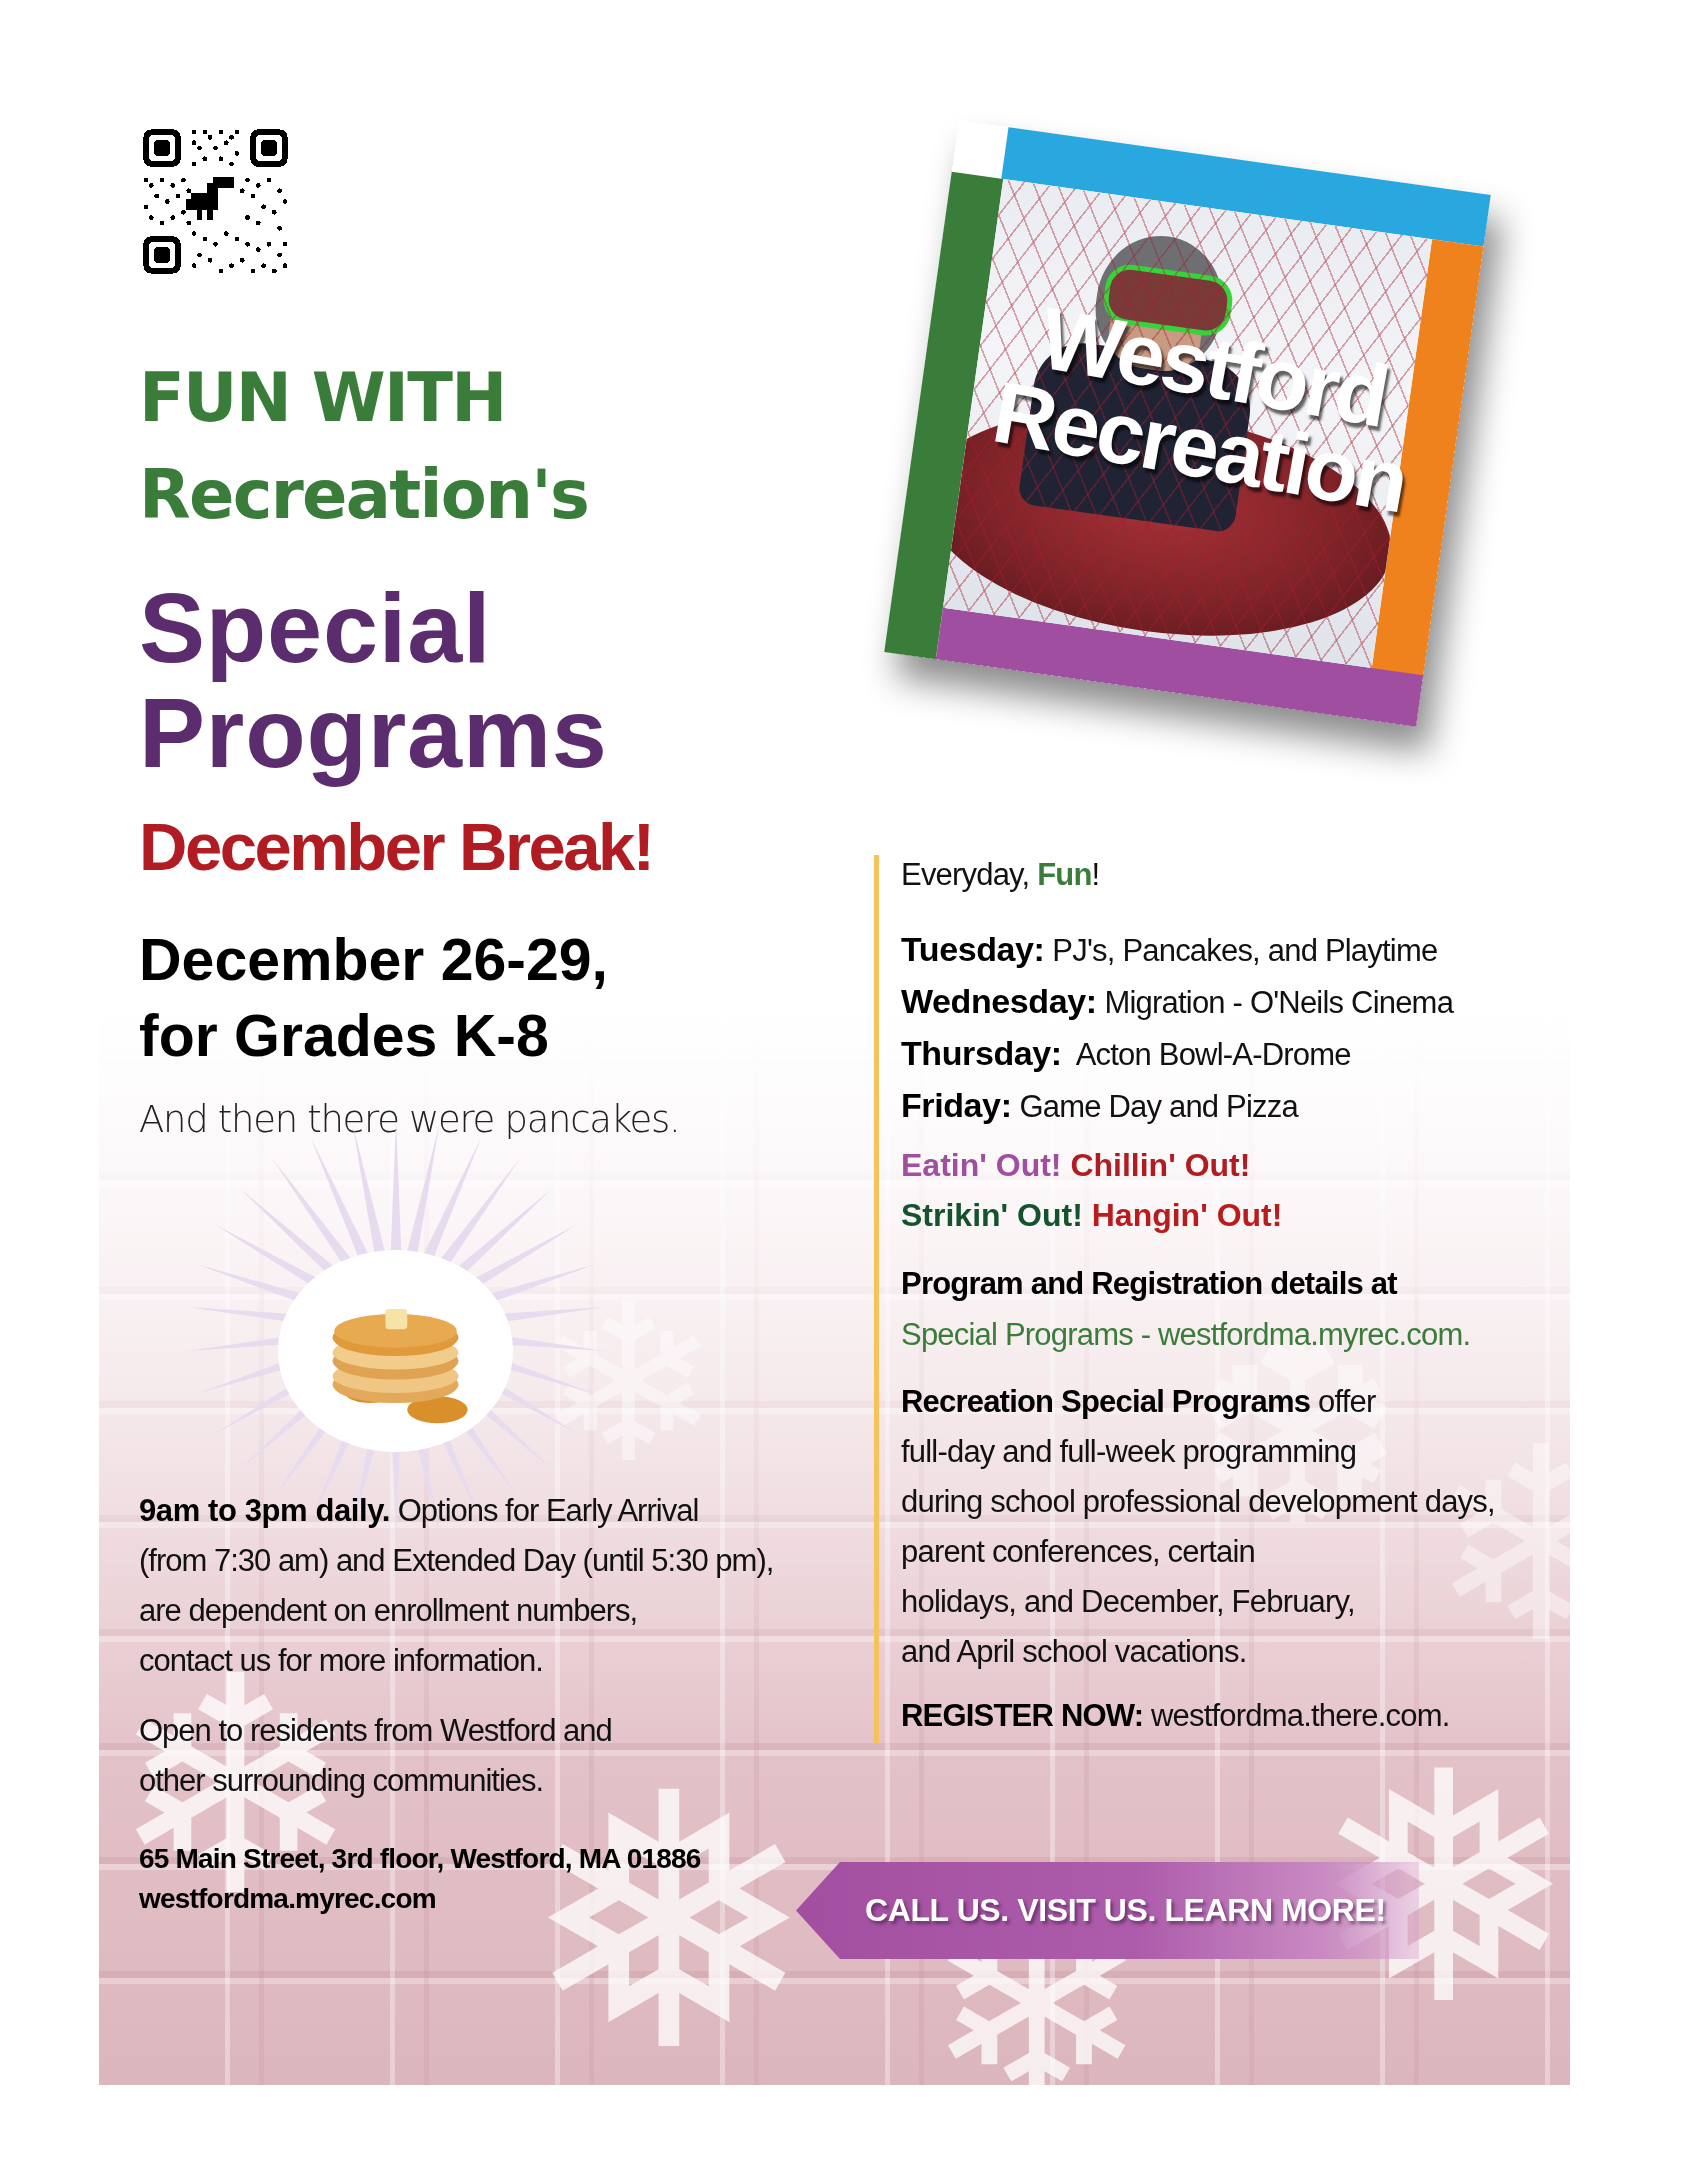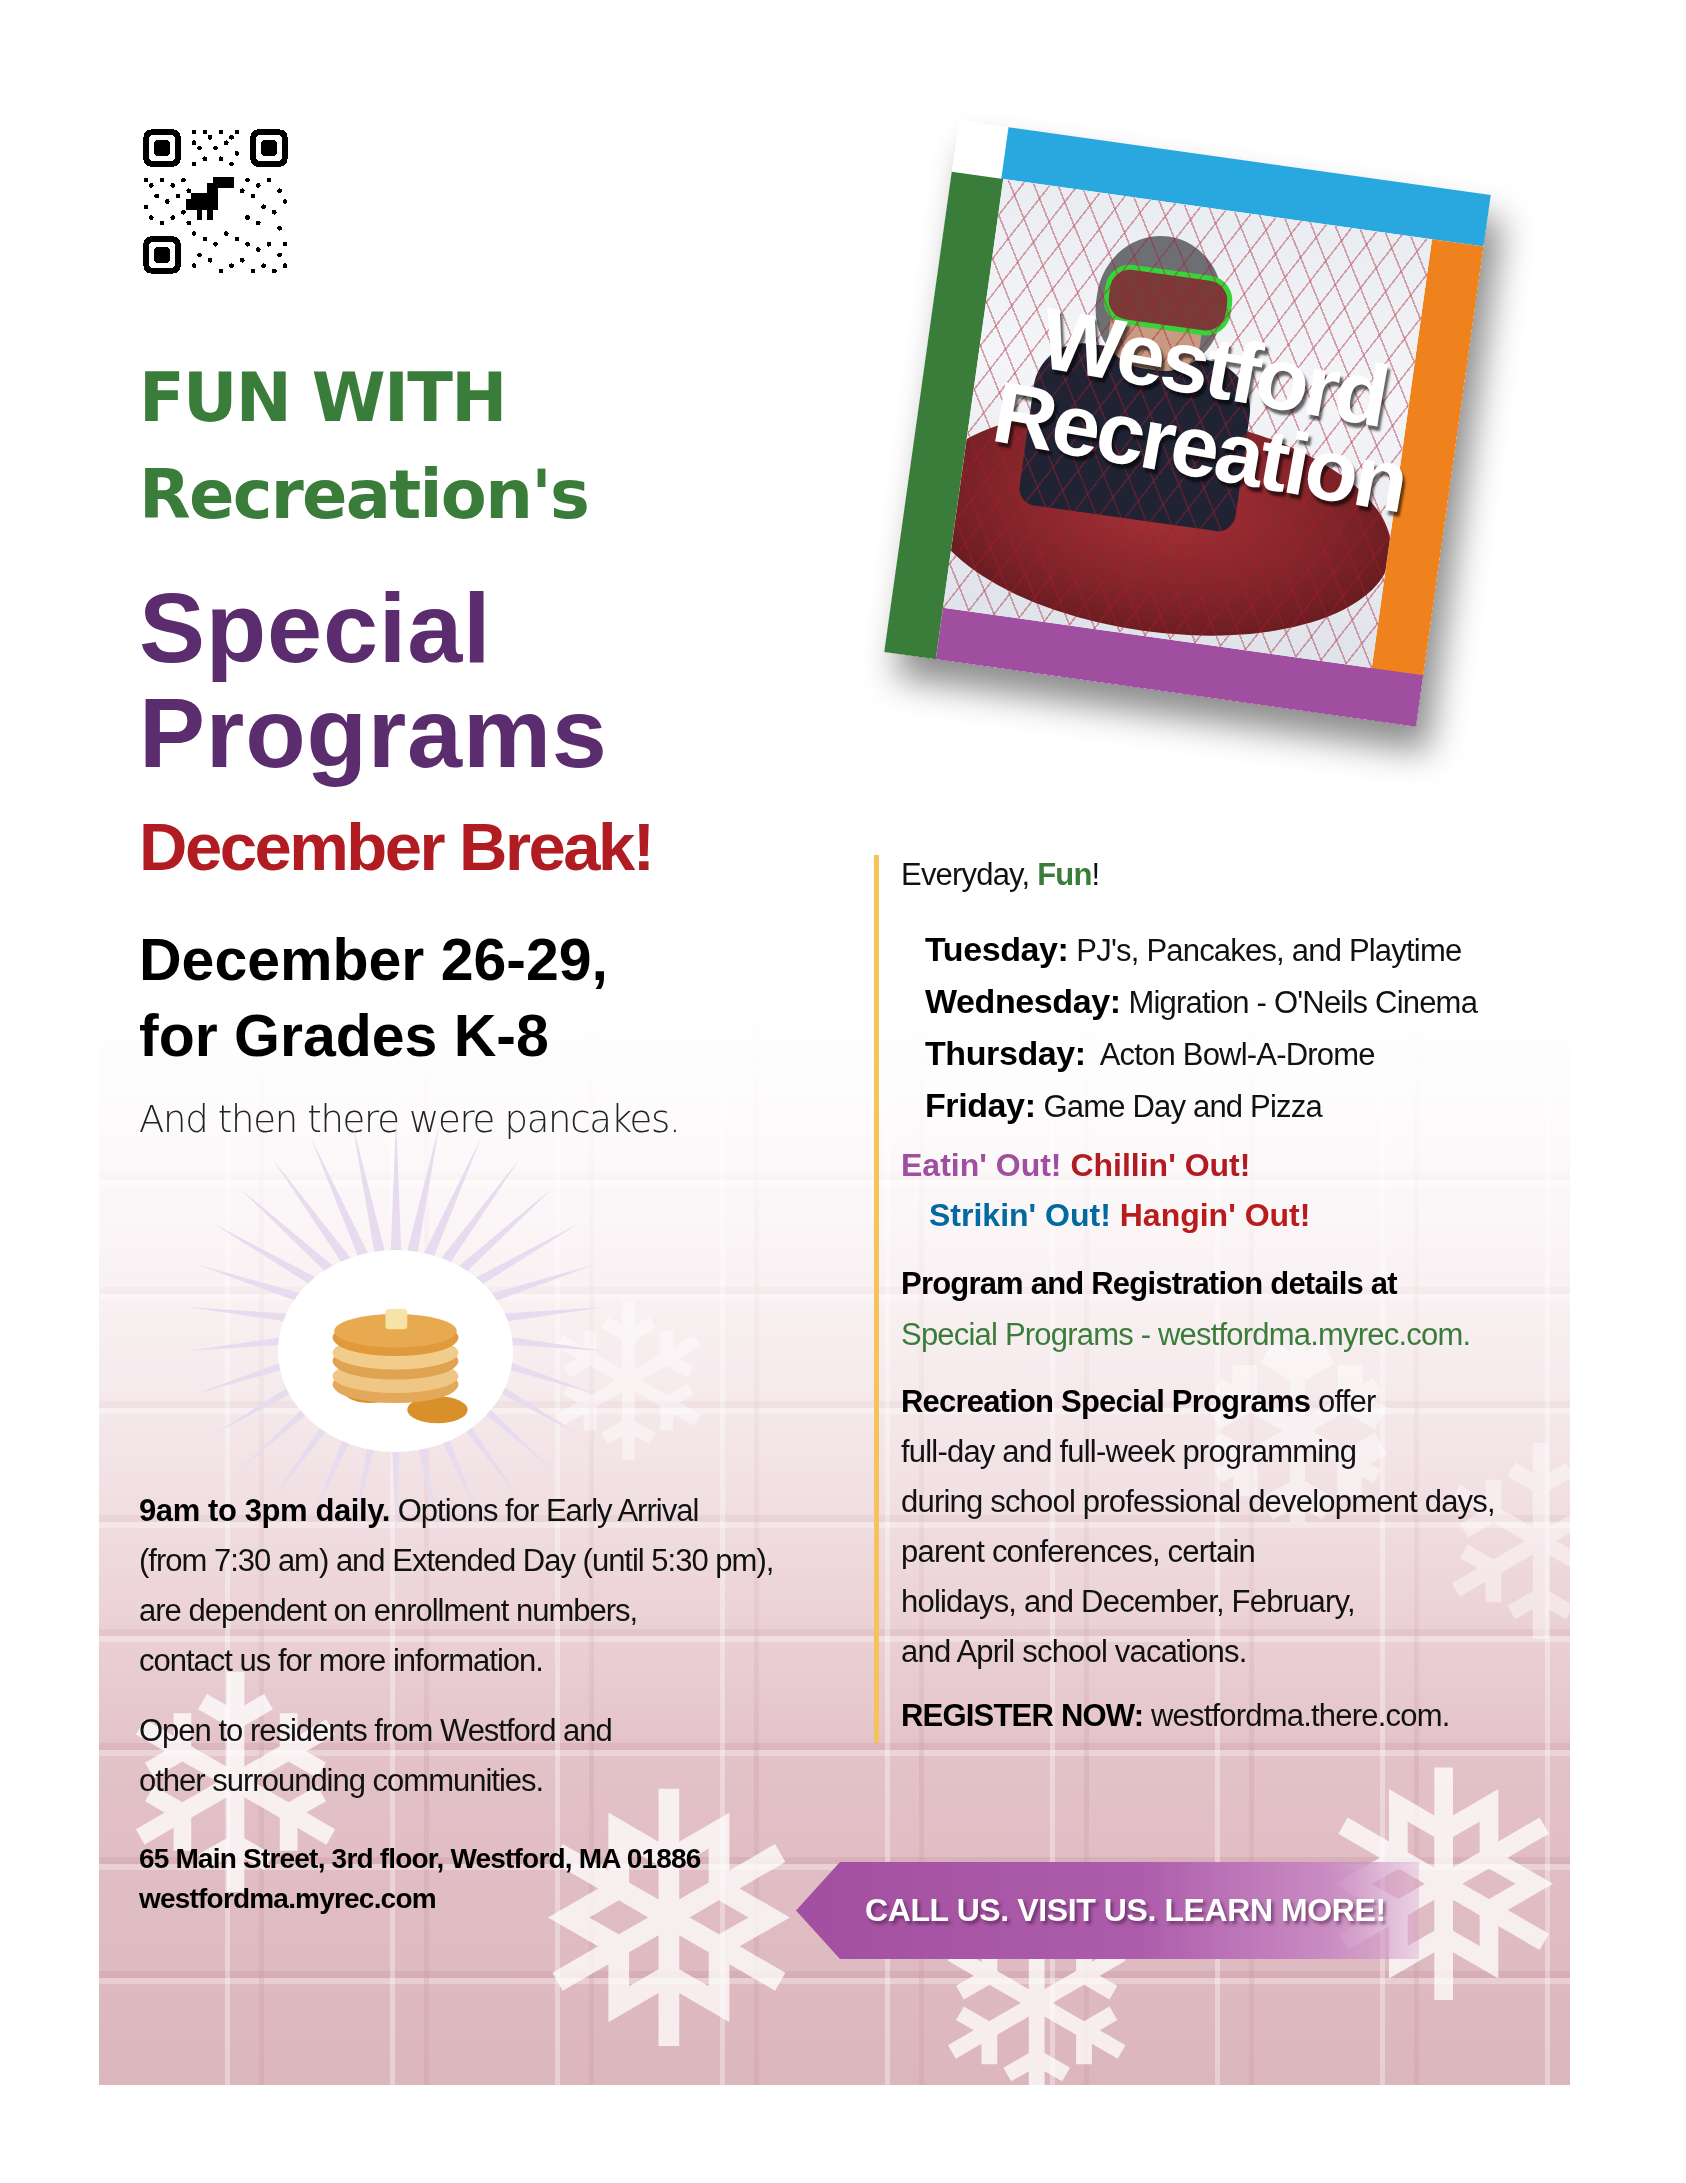--- a/index.html
+++ b/index.html
@@ -75,26 +75,26 @@
     top: 1839px; font-size: 28px; line-height: 40px; color: #000; font-weight: bold; letter-spacing: -0.8px;
   }
 
   
   .divider {
     position: absolute; left: 874px; top: 855px; width: 5px; height: 888px; background: #f5c35a;
   }
   .r-text { left: 901px; white-space: nowrap; letter-spacing: -0.8px; }
   .everyday { top: 857px; font-size: 31px; color: #111; }
   .everyday .fun { color: #3a7d3a; font-weight: bold; }
-  .schedule { top: 924px; font-size: 31px; line-height: 50px; color: #111; margin-left: 24px; }
+  .schedule { top: 924px; font-size: 31px; line-height: 50px; color: #111; }
   .schedule .day { font-weight: bold; font-size: 34px; color: #000; letter-spacing: -0.4px; }
   .slogans { top: 1140px; font-size: 32px; line-height: 50px; font-weight: bold; letter-spacing: 0; }
   .c-pink { color: #a04fa0; }
   .c-red { color: #b01c22; }
-  .c-purple { color: #0369a1; margin-left: 28px; }
+  .c-purple { color: #14532d; }
   .c-green { color: #b91c1c; }
   .reg-details { top: 1258px; font-size: 31px; line-height: 51px; color: #000; }
   .reg-details .b { font-weight: bold; }
   .reg-details .link { color: #3a7d3a; }
   .about { top: 1377px; font-size: 31px; line-height: 50px; color: #111; }
   .about .b { font-weight: bold; color: #000; }
   .register { top: 1698px; font-size: 31px; color: #111; }
   .register .b { font-weight: bold; color: #000; }
 
   

